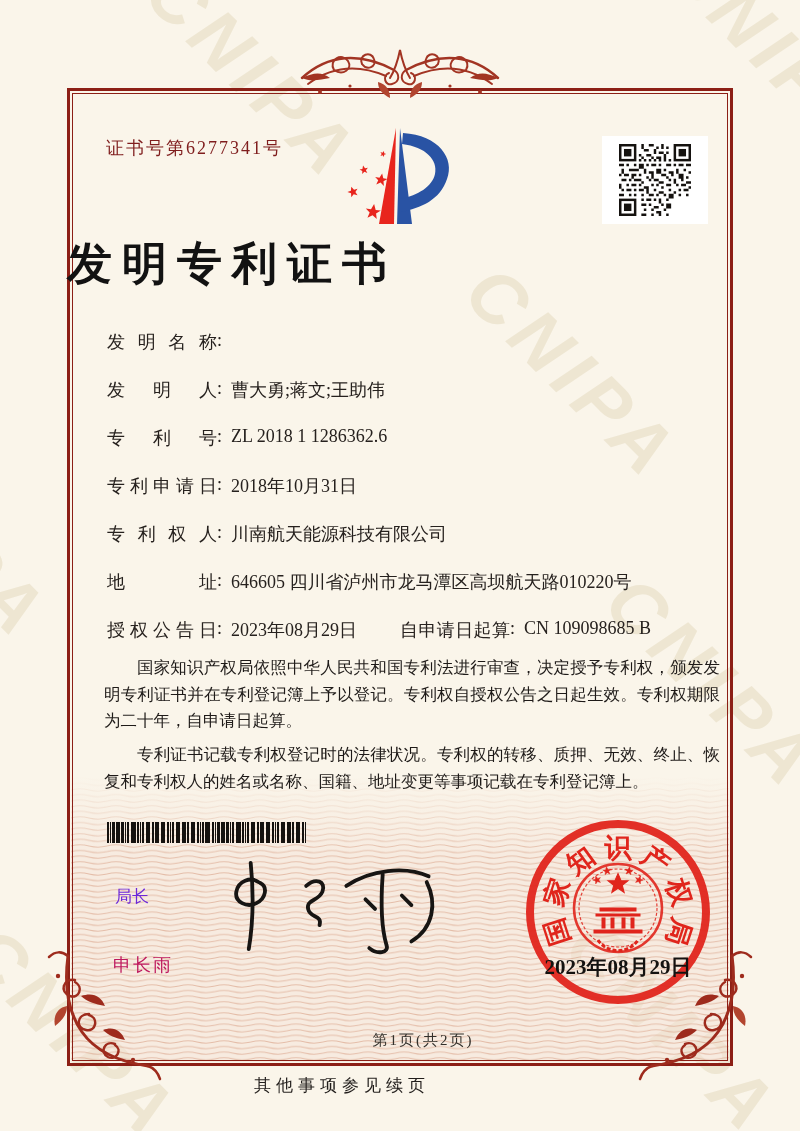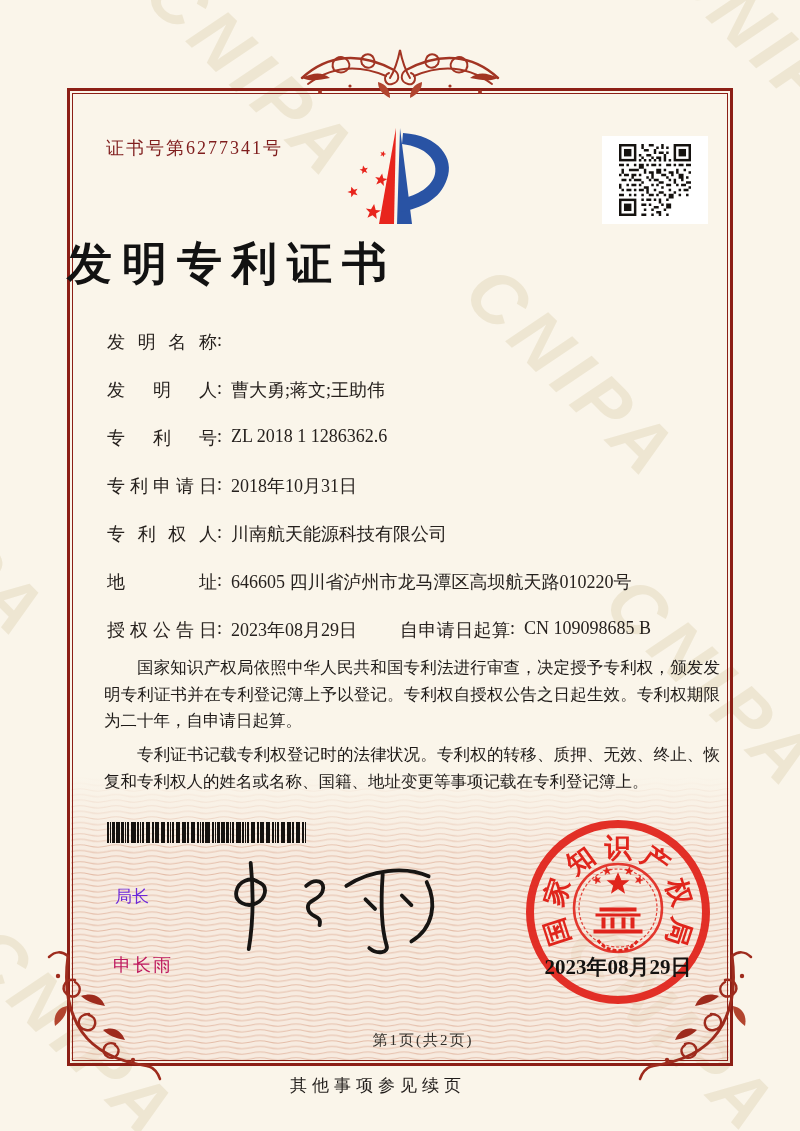--- a/index.html
+++ b/index.html
@@ -39,21 +39,21 @@
        repeating-linear-gradient(90deg,#15120f 0 1px,rgba(0,0,0,0) 1px 3px);}
   .signer-title{left:115px;top:885px;font-family:"Liberation Sans","DejaVu Sans",sans-serif;
         font-size:17px;color:#6d28d9;}
   .signer-name{left:113px;top:953px;font-family:"Liberation Sans","DejaVu Sans",sans-serif;
         font-size:18px;color:#be185d;letter-spacing:2px;}
   .sig{left:222px;top:852px;}
   .seal{left:518px;top:812px;}
   .pageinfo{left:67px;top:1031px;width:666px;text-align:center;font-size:15px;
         letter-spacing:2px;color:#33302b;padding-left:23px;}
   .note{left:0;top:1074px;width:684px;text-align:center;font-size:17px;
-        letter-spacing:5px;color:#211d1b;margin-left:36px;}
+        letter-spacing:5px;color:#211d1b;}
 </style>
 </head>
 <body>
 
 <div class="page">
 
   <div class="wm" style="left:120px;top:30px;">CNIPA</div>
   <div class="wm" style="left:640px;top:6px;">CNIPA</div>
   <div class="wm" style="left:440px;top:330px;">CNIPA</div>
   <div class="wm" style="left:-190px;top:490px;">CNIPA</div>

